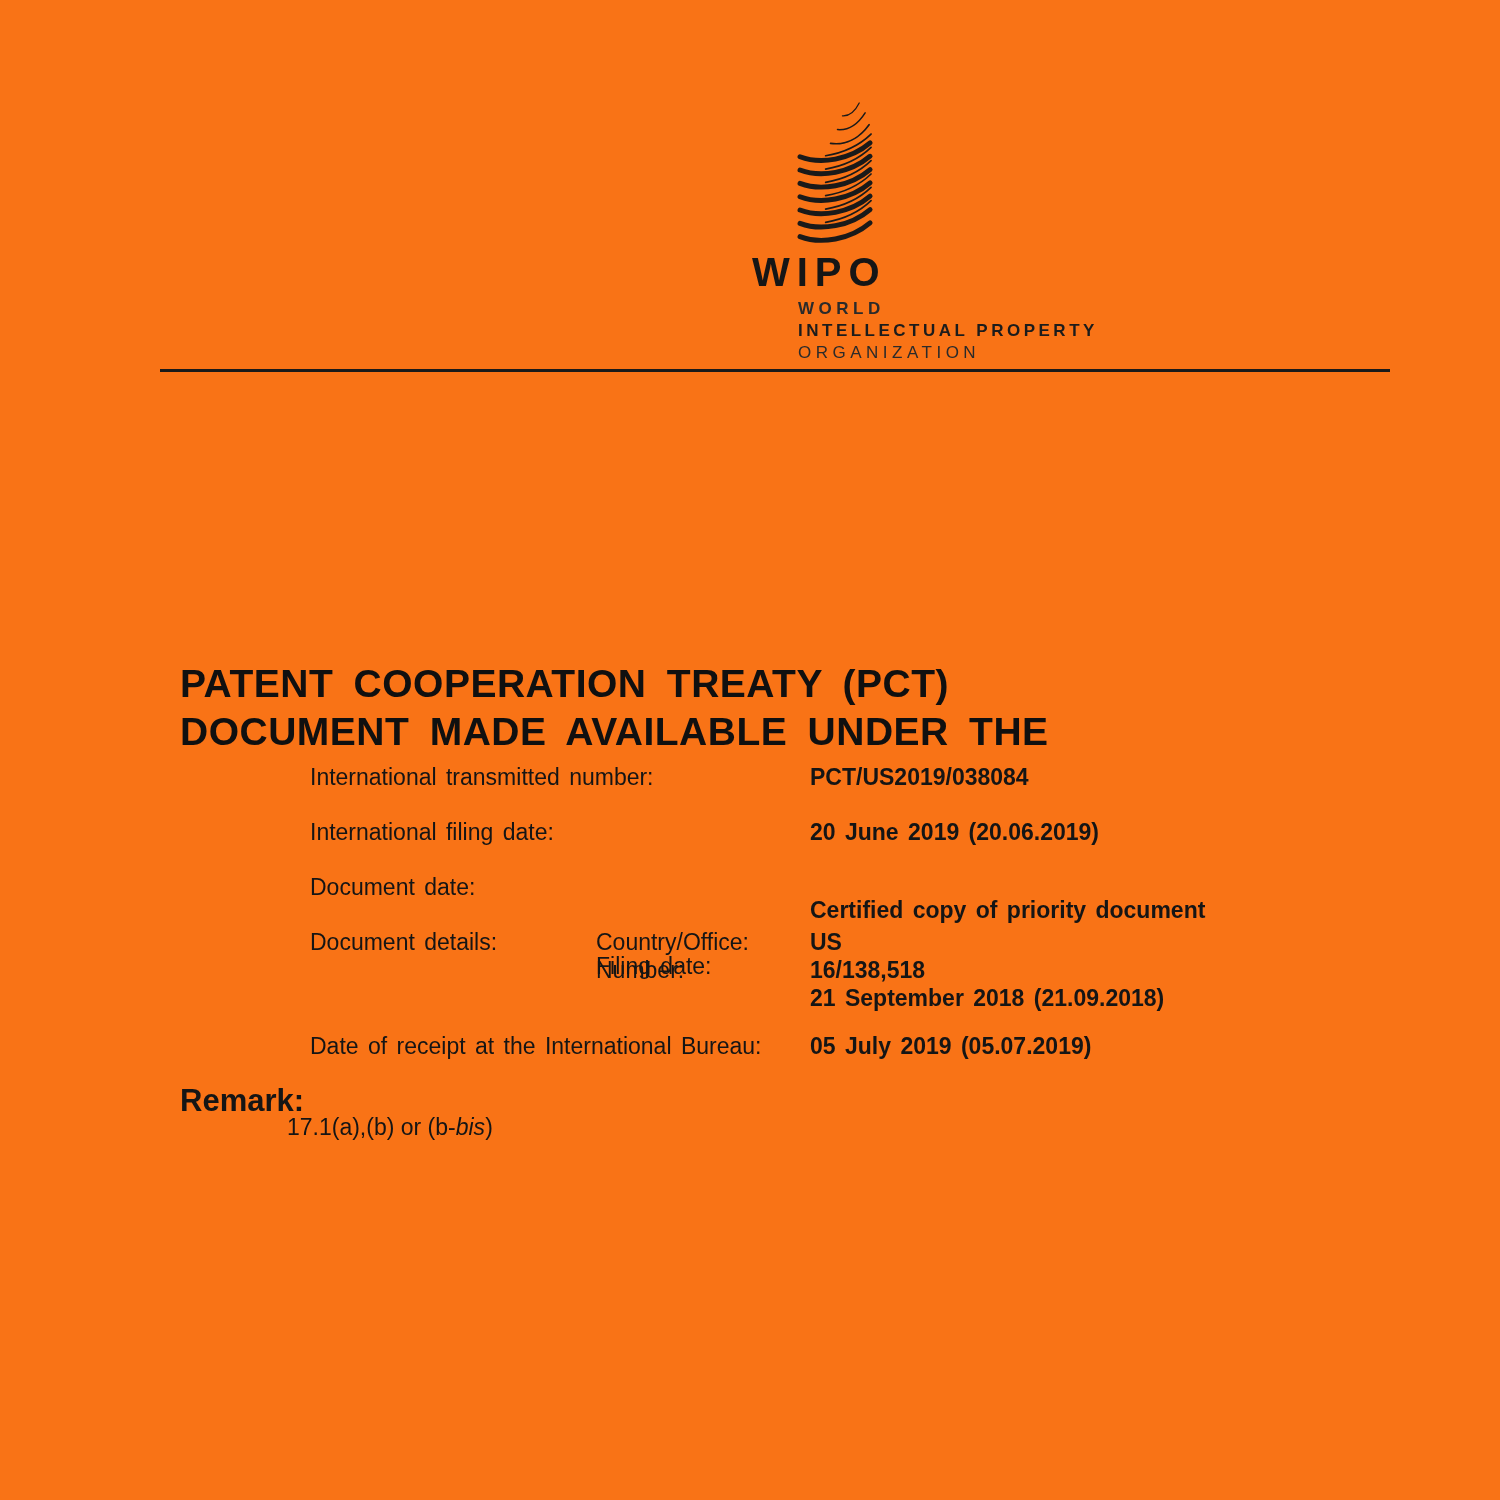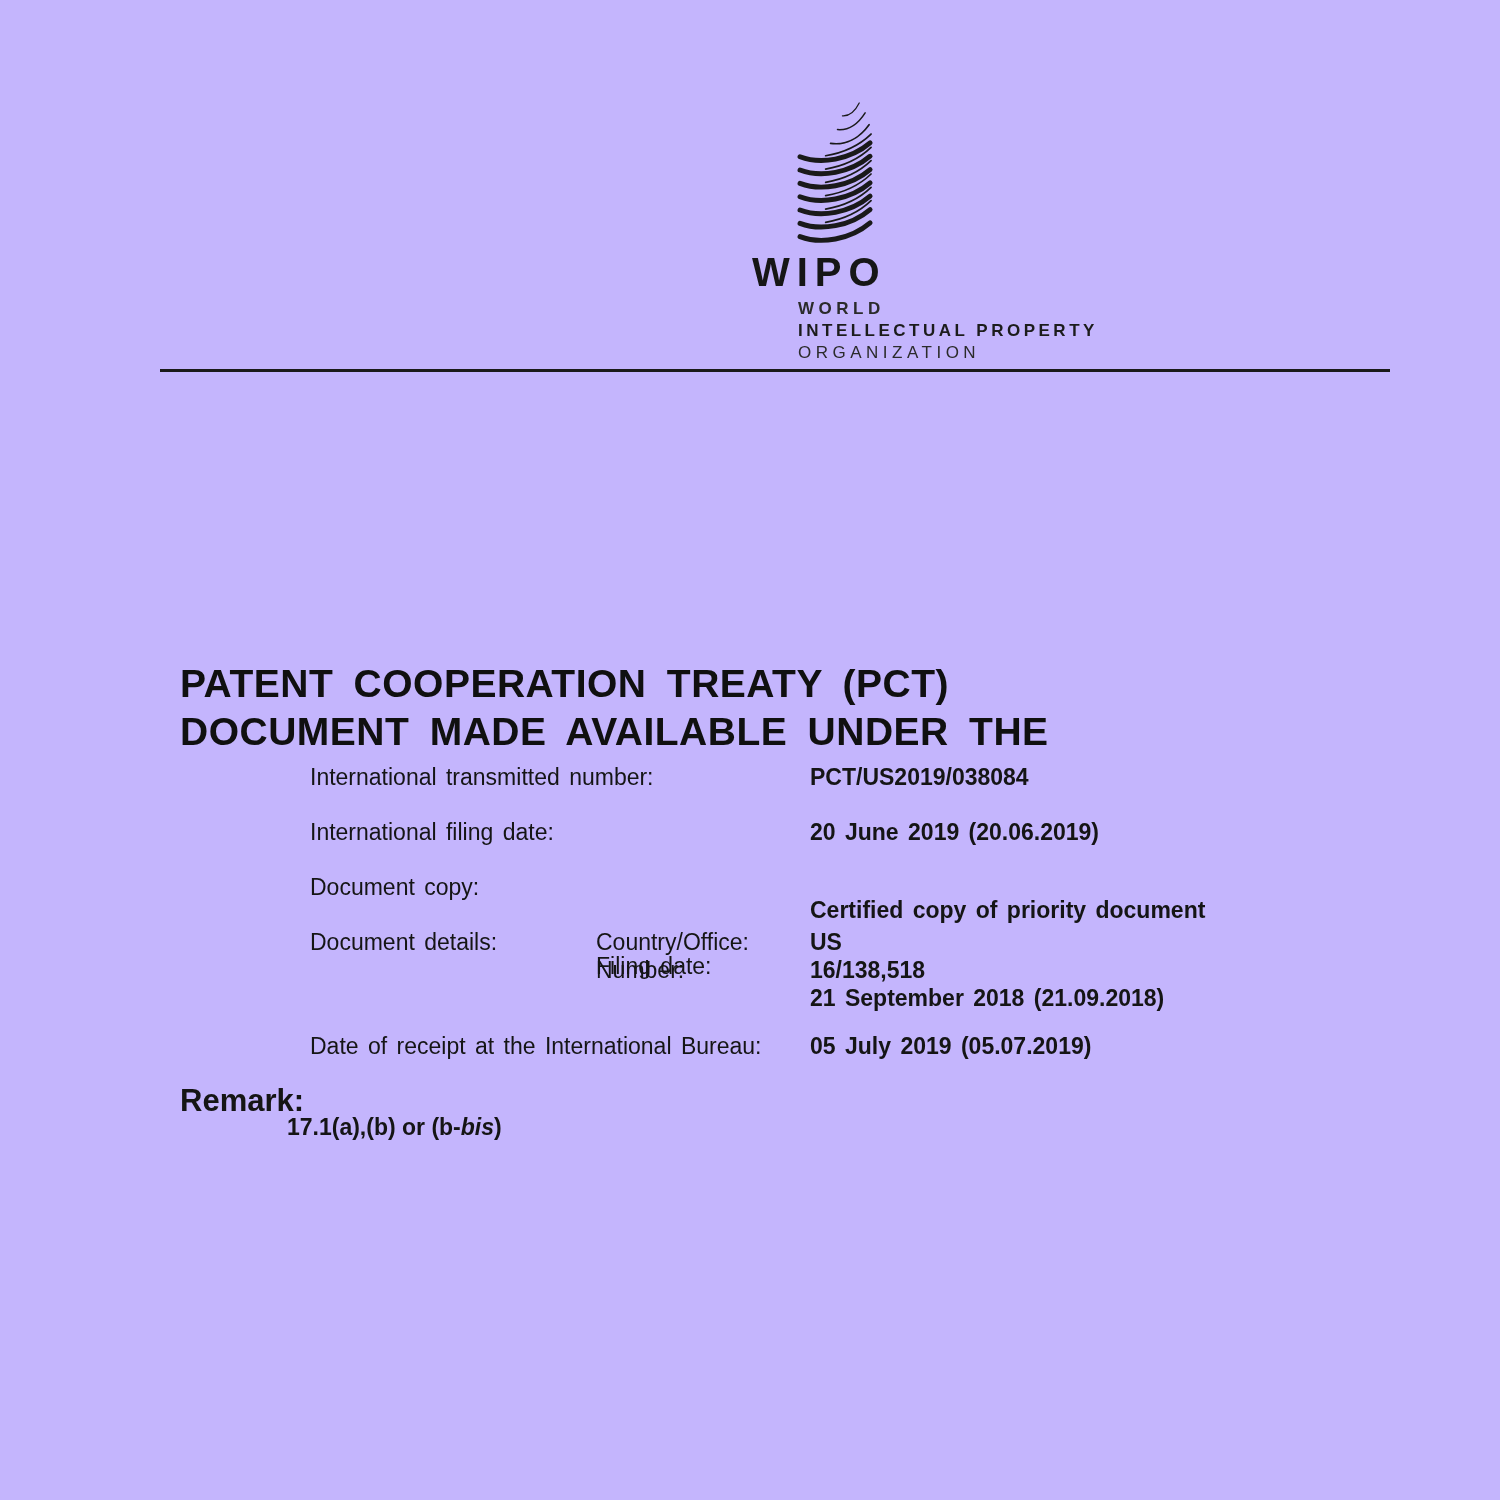--- a/index.html
+++ b/index.html
@@ -6,21 +6,21 @@
     margin: 0;
     padding: 0;
     background: #ffffff;
     font-family: "Liberation Sans", sans-serif;
     color: #111;
   }
   .page {
     position: relative;
     width: 1500px;
     height: 1500px;
-    background: #c4b5fd;
+    background: #f97316;
     overflow: hidden;
   }
 
   
   .swirl {
     position: absolute;
     left: 796px;
     top: 100px;
     width: 84px;
     height: 148px;
@@ -102,21 +102,20 @@
     text-align-last: justify;
     white-space: normal;
   }
   .remark-line2 {
     position: absolute;
     left: 287px;
     top: 1114px;
     font-size: 23px;
     color: #151515;
     white-space: nowrap;
-    font-weight: bold;
   }
   .remark-line2 .it { font-style: italic; }
 </style>
 </head>
 <body>
 
 <div class="page">
 
   <svg class="swirl" viewBox="0 0 170 300" aria-hidden="true">
     <g fill="none" stroke="#1a1a1a" stroke-linecap="round">
@@ -153,21 +152,21 @@
     <div>PATENT COOPERATION TREATY (PCT)</div>
     <div>DOCUMENT MADE AVAILABLE UNDER THE</div>
   </div>
 
   <div class="lbl" style="top:763px">International transmitted number:</div>
   <div class="val" style="top:763px">PCT/US2019/038084</div>
 
   <div class="lbl" style="top:818px">International filing date:</div>
   <div class="val" style="top:818px">20 June 2019 (20.06.2019)</div>
 
-  <div class="lbl" style="top:873px">Document copy:</div>
+  <div class="lbl" style="top:873px">Document date:</div>
   <div class="val" style="top:896px">Certified copy of priority document</div>
 
   <div class="lbl" style="top:928px">Document details:</div>
   <div class="sublbl" style="top:928px">Country/Office:</div>
   <div class="val" style="top:928px">US</div>
   <div class="sublbl" style="top:956px">Number:</div>
   <div class="val" style="top:956px">16/138,518</div>
   <div class="sublbl" style="top:952px">Filing date:</div>
   <div class="val" style="top:984px">21 September 2018 (21.09.2018)</div>
 

